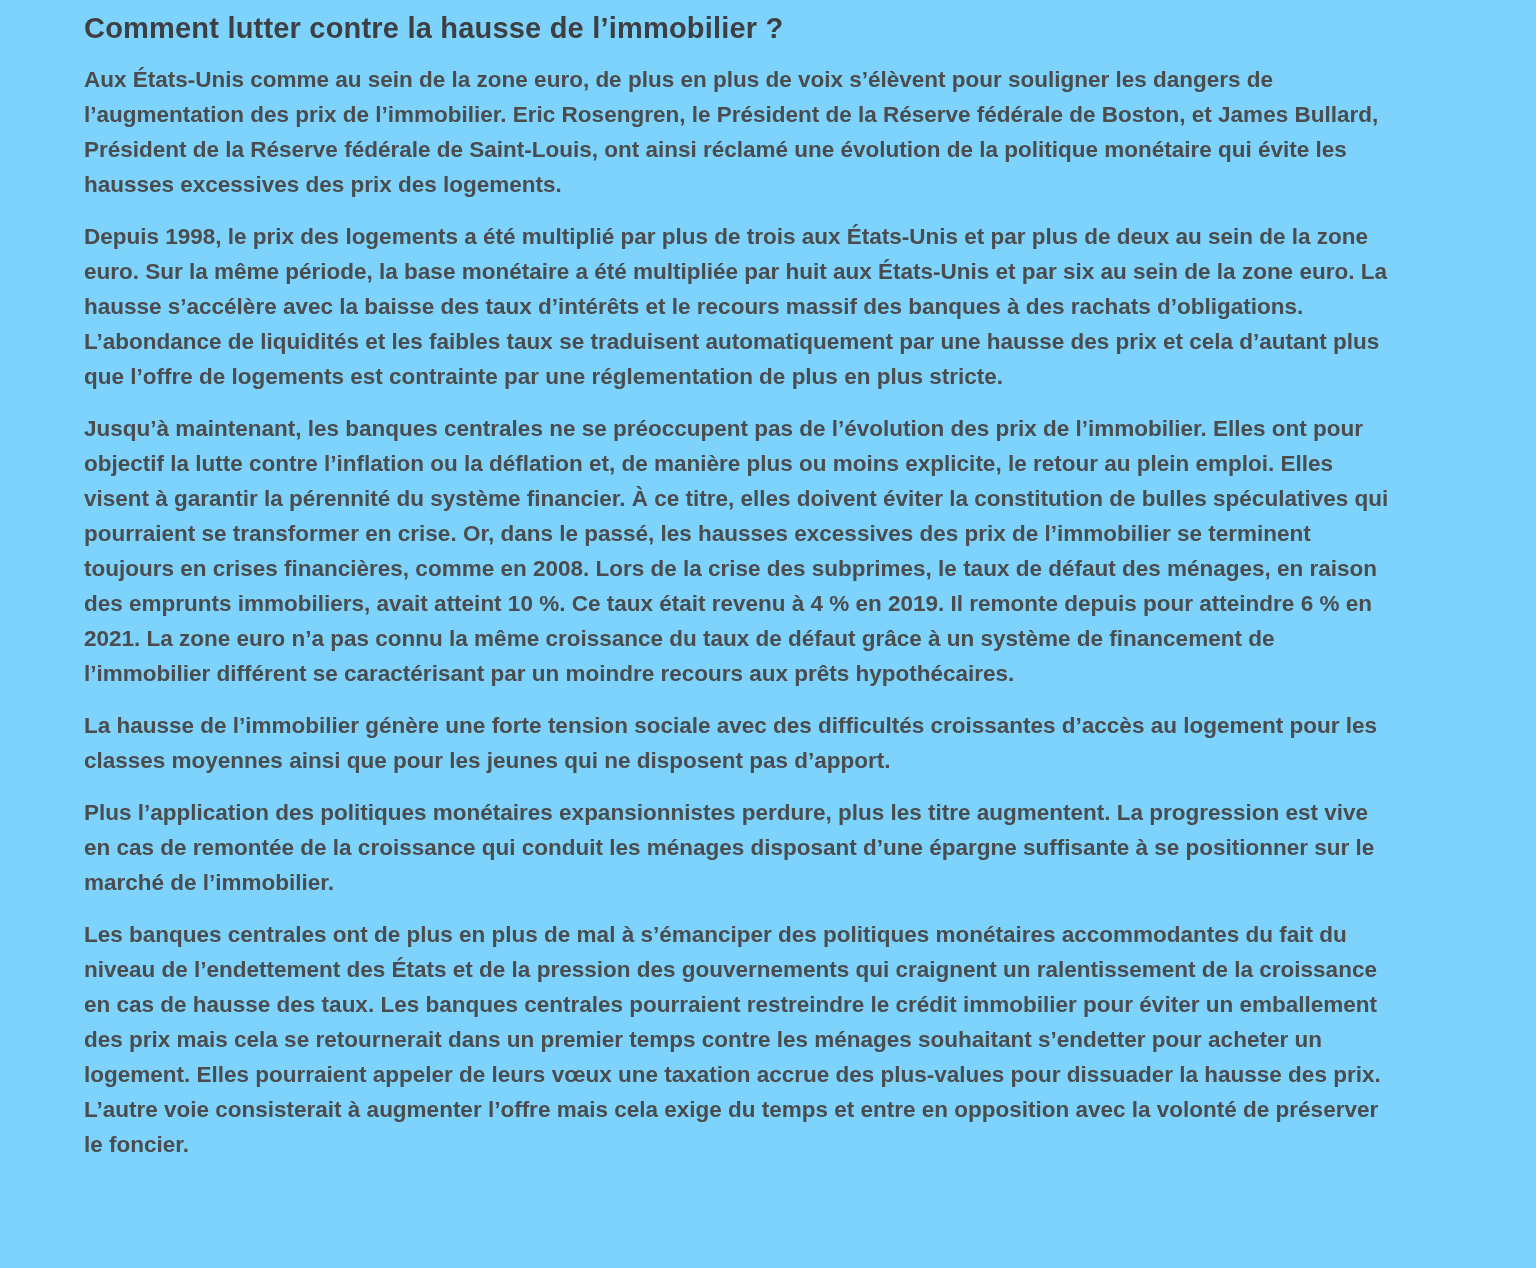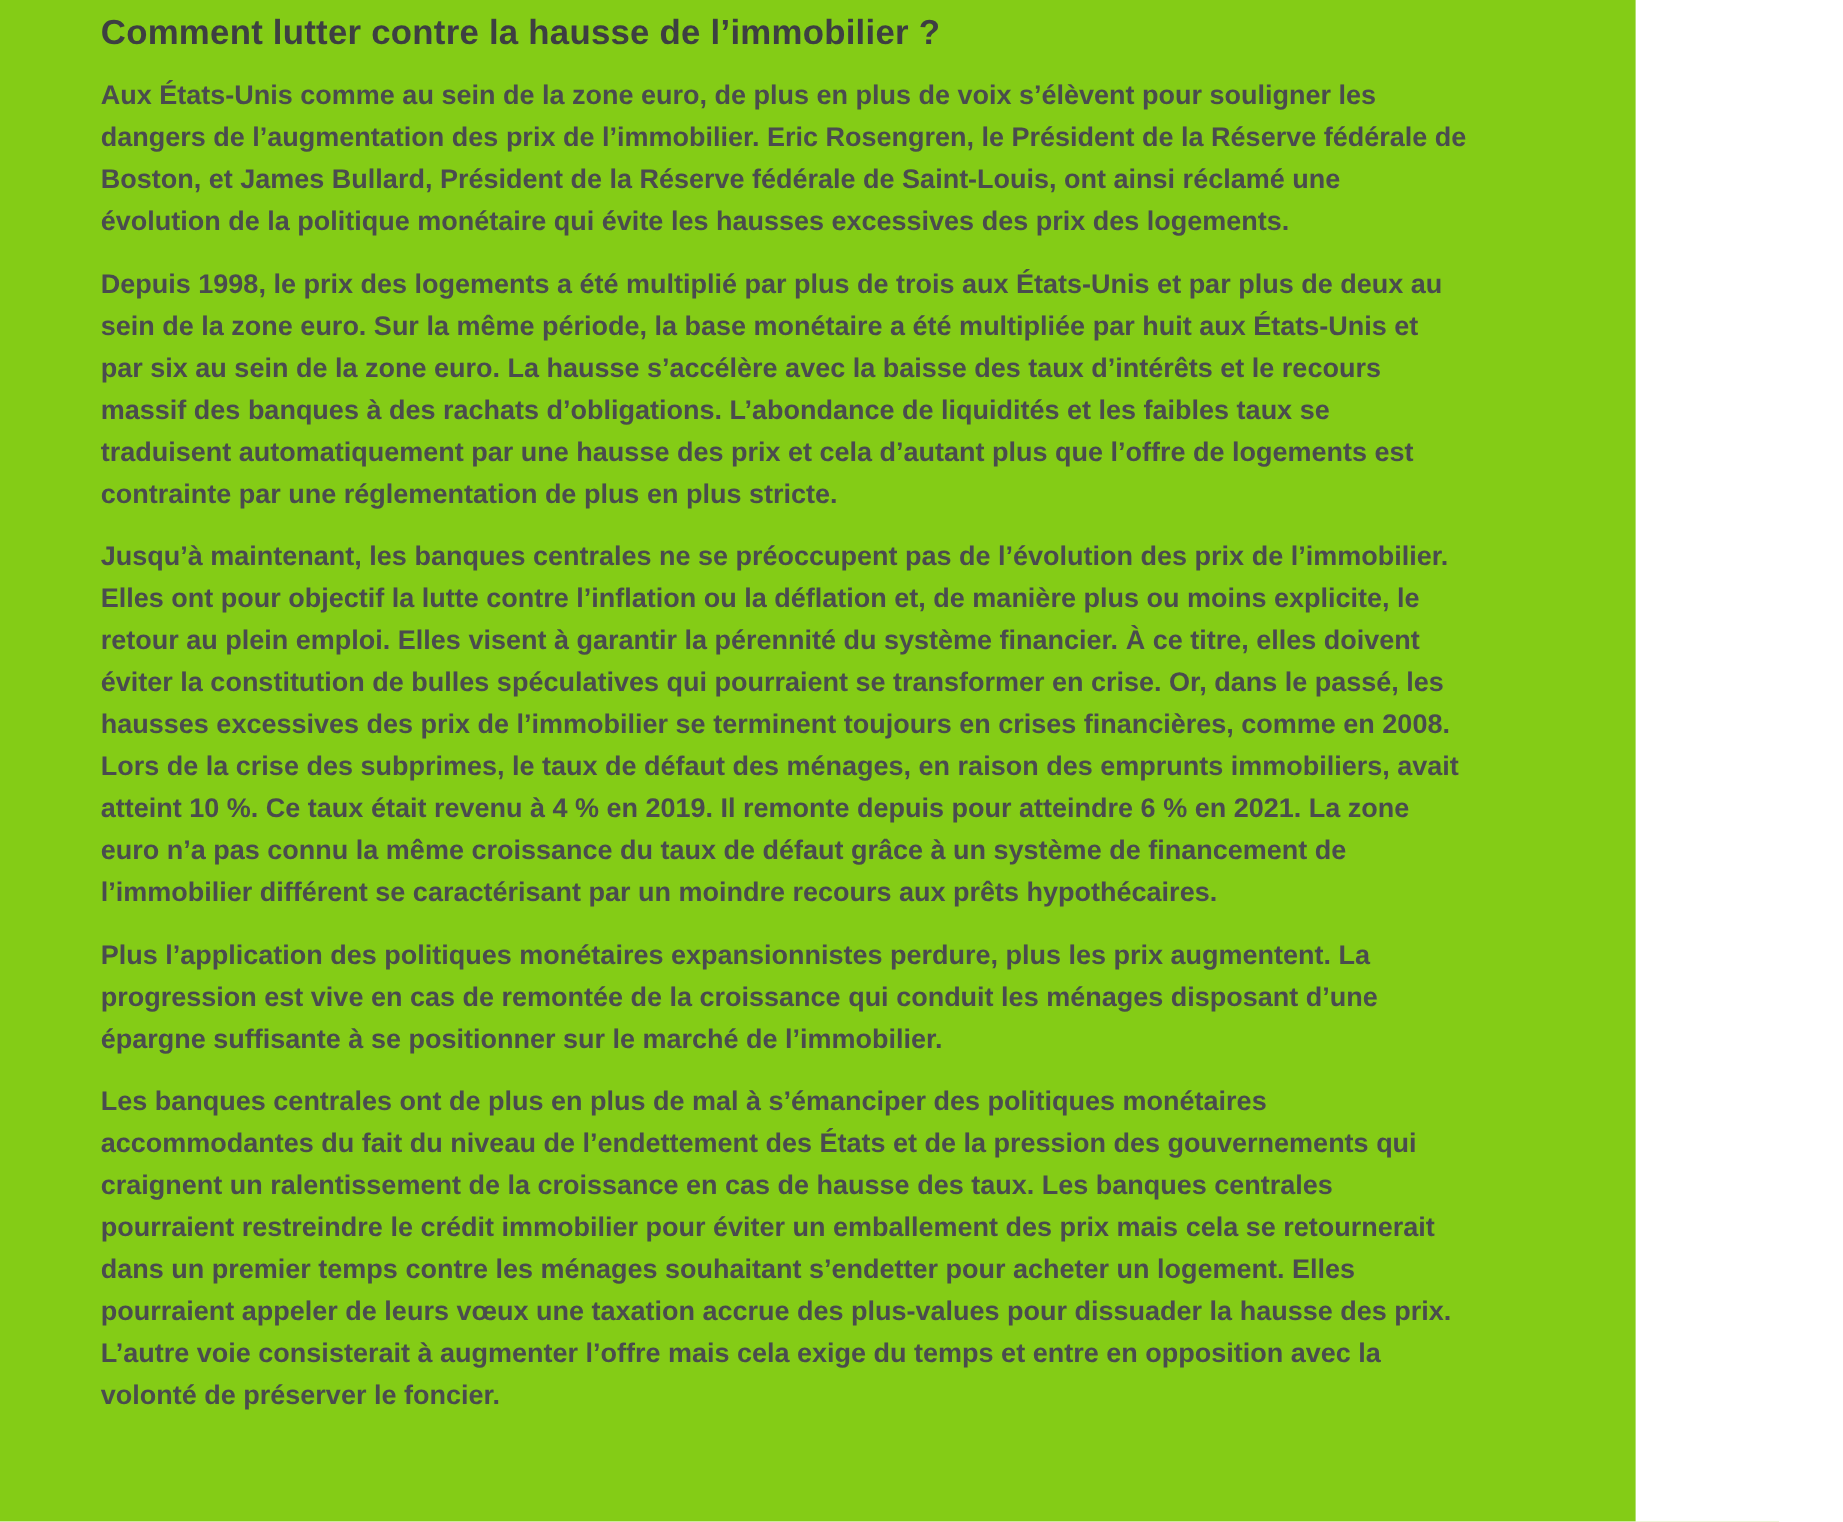--- a/index.html
+++ b/index.html
@@ -2,25 +2,25 @@
 <html><head>
   <meta charset="utf-8">
   <style>
     html, body {
       margin: 0;
       padding: 0;
       background: #ffffff;
       font-family: "Liberation Sans", sans-serif;
     }
     .document-page {
-      width: 1363px;
+      width: 1536px;
       min-height: 1268px;
       box-sizing: border-box;
       padding: 10px 140px 30px 84px;
-      background: #84cc16;
+      background: #7dd3fc;
     }
     .article-title {
       font-size: 29px;
       font-weight: bold;
       color: #3d3f42;
       margin: 0 0 16px 0;
       line-height: 36px;
       letter-spacing: 0.2px;
     }
     .article-paragraph {
@@ -39,17 +39,18 @@
 
 <div class="document-page">
   <h1 class="article-title">Comment lutter contre la hausse de l’immobilier ?</h1>
 
   <p class="article-paragraph">Aux États-Unis comme au sein de la zone euro, de plus en plus de voix s’élèvent pour souligner les dangers de l’augmentation des prix de l’immobilier. Eric Rosengren, le Président de la Réserve fédérale de Boston,  et James Bullard, Président de la Réserve fédérale de Saint-Louis, ont ainsi réclamé une évolution de la politique monétaire qui évite les hausses excessives des prix des logements.</p>
 
   <p class="article-paragraph">Depuis 1998, le prix des logements a été multiplié par plus de trois aux États-Unis et par plus de deux au sein de la zone euro. Sur la même période, la base monétaire a été multipliée par huit aux États-Unis et par six au sein de la zone euro. La hausse s’accélère avec la baisse des taux d’intérêts et le recours massif des banques à des rachats d’obligations. L’abondance de liquidités et les faibles taux se traduisent automatiquement par une hausse des prix et cela d’autant plus que l’offre de logements est contrainte par une réglementation de plus en plus stricte.</p>
 
   <p class="article-paragraph">Jusqu’à maintenant, les banques centrales ne se préoccupent pas de l’évolution des prix de l’immobilier. Elles ont pour objectif la lutte contre l’inflation ou la déflation et, de manière plus ou moins explicite, le retour au plein emploi. Elles visent à garantir la pérennité du système financier. À ce titre, elles doivent éviter la constitution de bulles spéculatives qui pourraient se transformer en crise. Or, dans le passé, les hausses excessives des prix de l’immobilier se terminent toujours en crises financières, comme en 2008. Lors de la crise des subprimes, le taux de défaut des ménages, en raison des emprunts immobiliers, avait atteint 10 %. Ce taux était revenu à 4 % en 2019. Il remonte depuis pour atteindre 6 % en 2021. La zone euro n’a pas connu la même croissance du taux de défaut grâce à un système de financement de l’immobilier différent se caractérisant par un moindre recours aux prêts hypothécaires.</p>
 
+  <p class="article-paragraph">La hausse de l’immobilier génère une forte tension sociale avec des difficultés croissantes d’accès au logement pour les classes moyennes ainsi que pour les jeunes qui ne disposent pas d’apport.</p>
 
-  <p class="article-paragraph">Plus l’application des politiques monétaires expansionnistes perdure, plus les prix augmentent. La progression est vive en cas de remontée de la croissance qui conduit les ménages disposant d’une épargne suffisante à se positionner sur le marché de l’immobilier.</p>
+  <p class="article-paragraph">Plus l’application des politiques monétaires expansionnistes perdure, plus les titre augmentent. La progression est vive en cas de remontée de la croissance qui conduit les ménages disposant d’une épargne suffisante à se positionner sur le marché de l’immobilier.</p>
 
   <p class="article-paragraph">Les banques centrales ont de plus en plus de mal à s’émanciper des politiques monétaires accommodantes du fait du niveau de l’endettement des États et de la pression des gouvernements qui craignent un ralentissement de la croissance en cas de hausse des taux. Les banques centrales pourraient restreindre le crédit immobilier pour éviter un emballement des prix mais cela se retournerait dans un premier temps contre les ménages souhaitant s’endetter pour acheter un logement. Elles pourraient appeler de leurs vœux une taxation accrue des plus-values pour dissuader la hausse des prix. L’autre voie consisterait à augmenter l’offre mais cela exige du temps et entre en opposition avec la volonté de préserver le foncier.</p>
 </div>
 
 </body></html>

